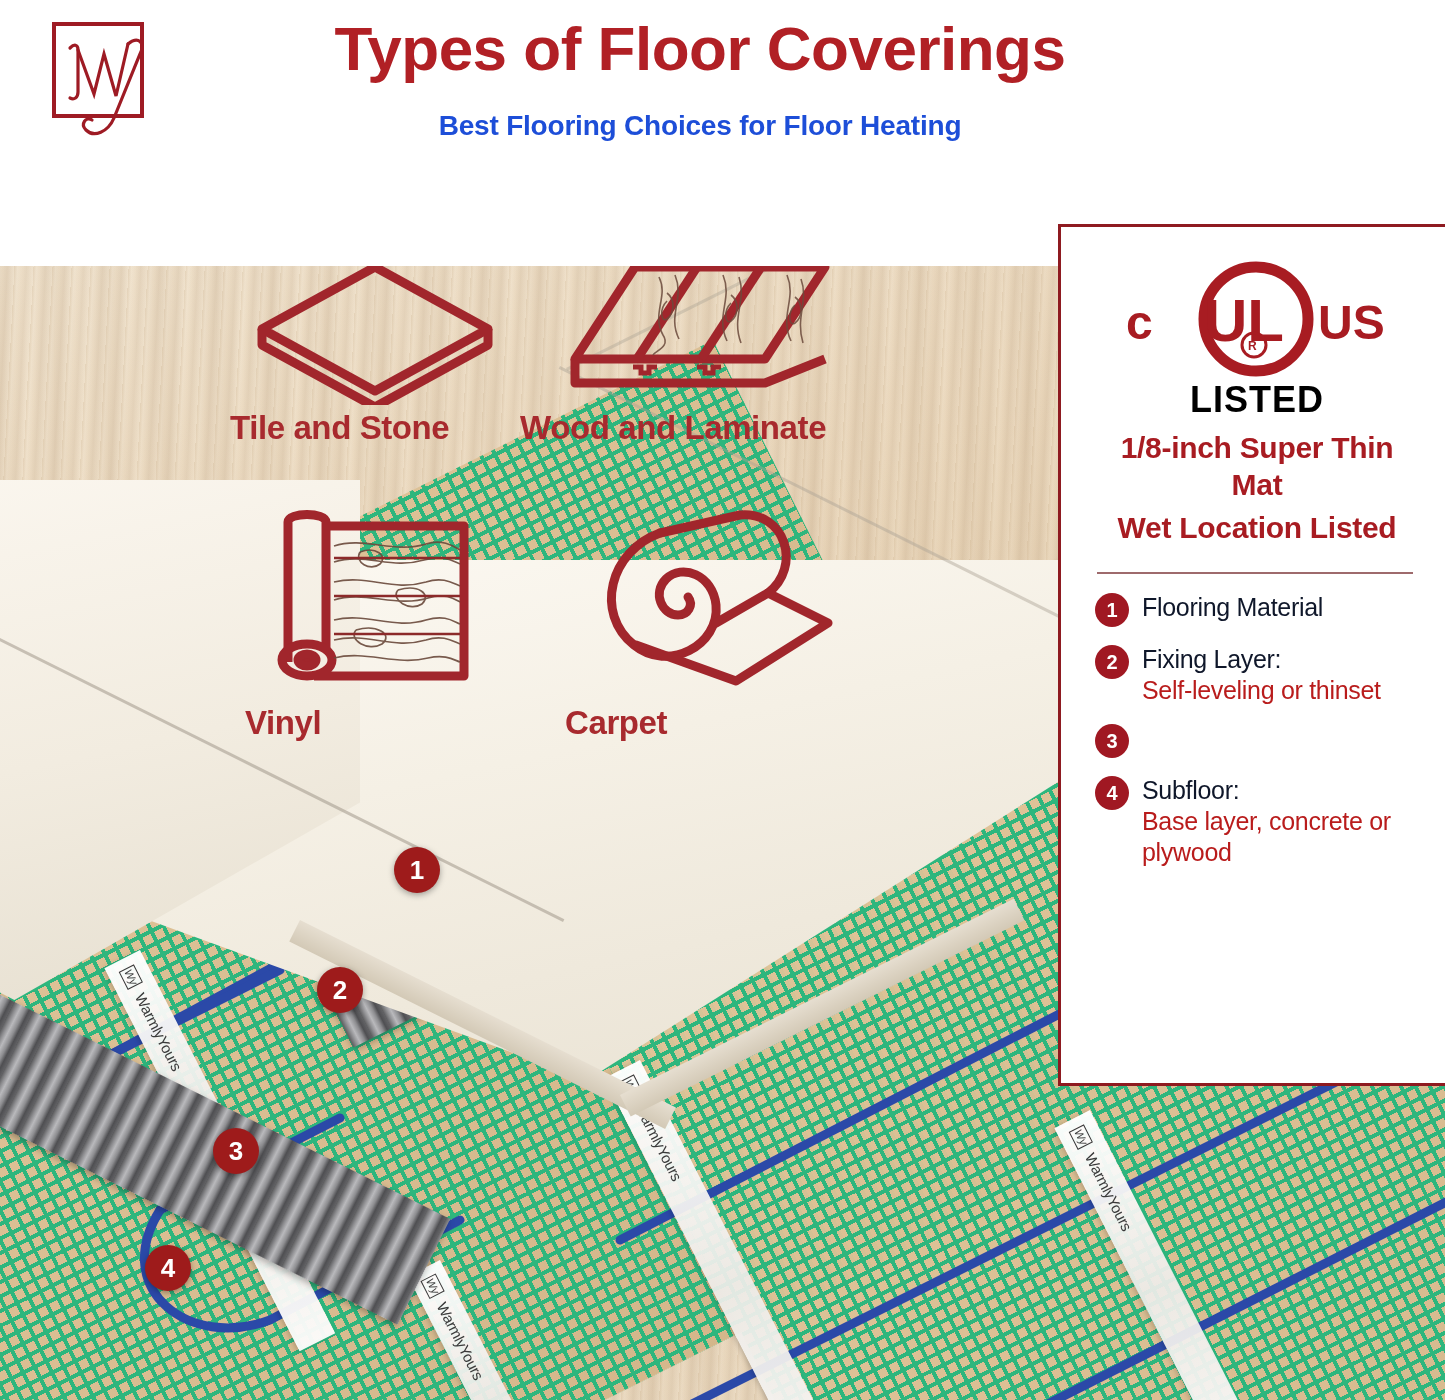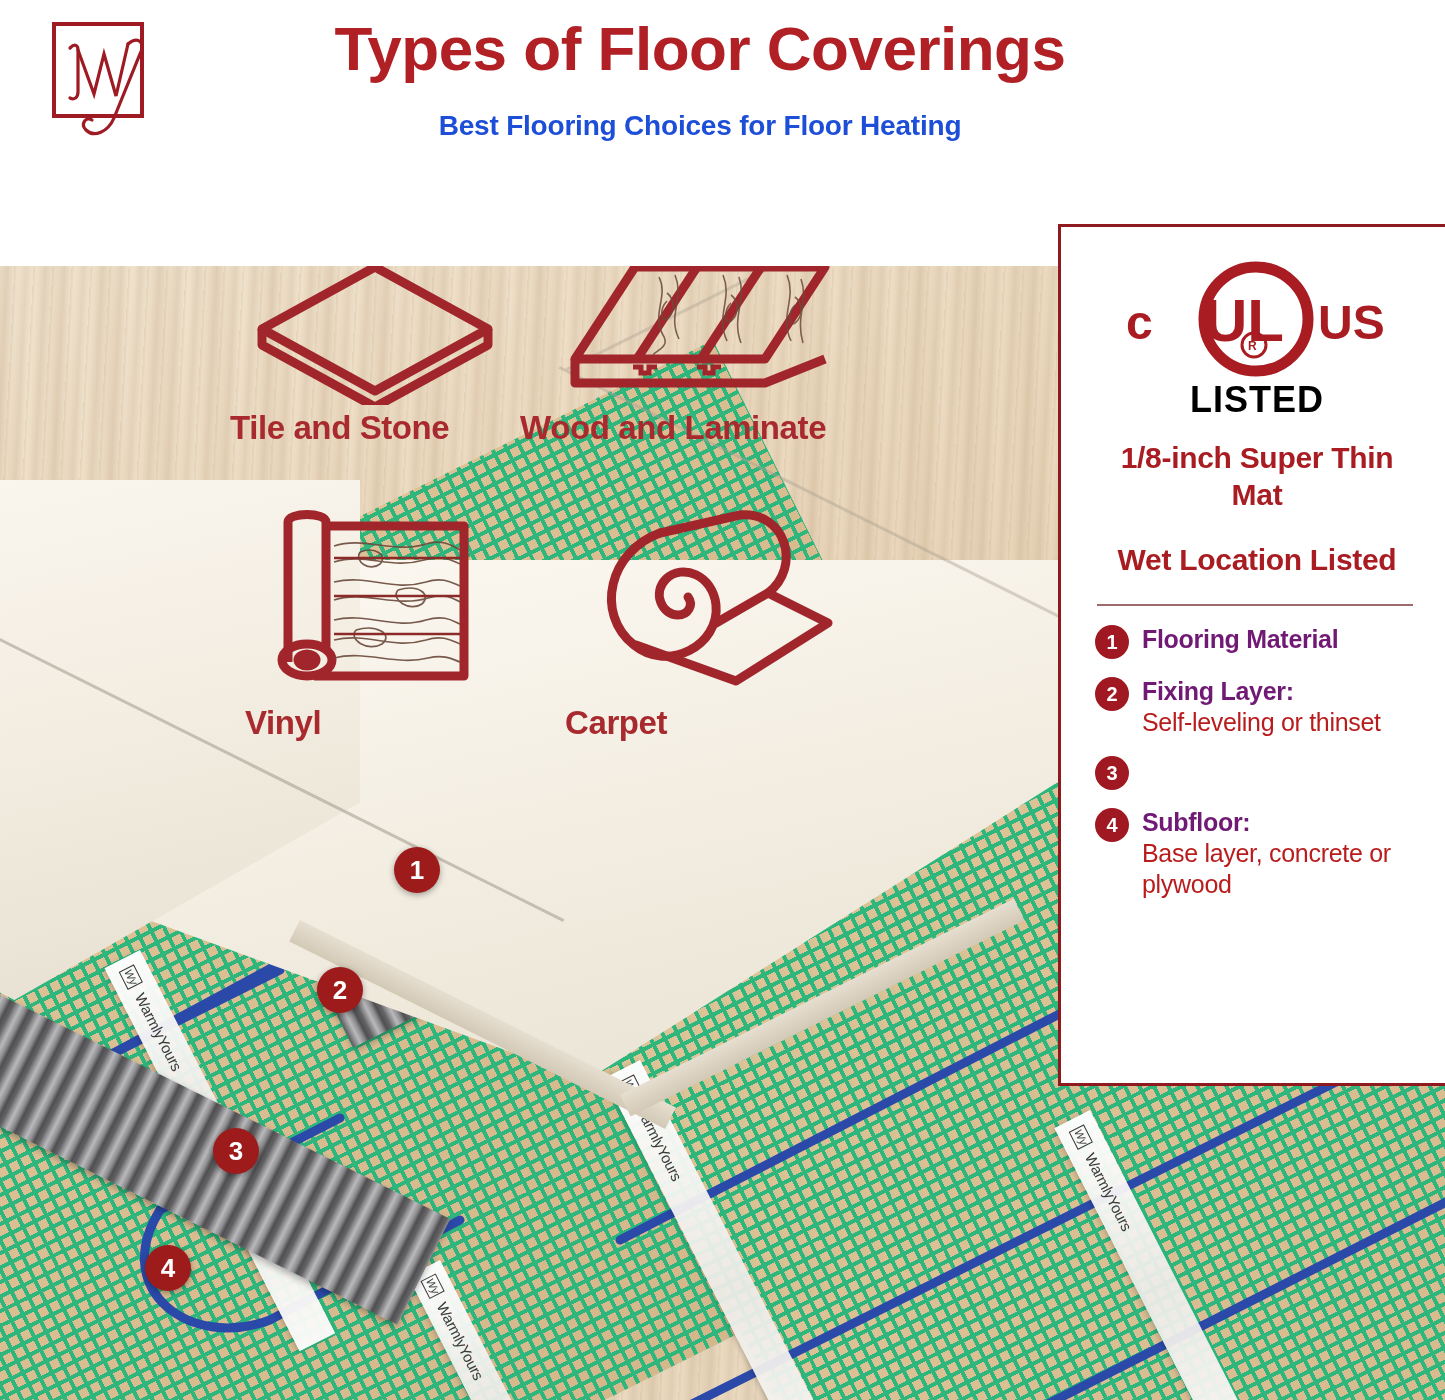--- a/index.html
+++ b/index.html
@@ -88,31 +88,31 @@
 
   #ul-wrap { position:relative; height:172px; margin-top:10px; }
 
   #ul-badge { position:absolute; left:50%; top:6px; transform:translateX(-50%);
       display:flex; align-items:center; justify-content:center; }
   #ul-listed { position:absolute; left:50%; top:124px; transform:translateX(-50%);
       font-size:36px; font-weight:bold; color:#000000; letter-spacing:1px;
       font-family:"Liberation Sans",sans-serif; }
 
   .panel-head { text-align:center; color:#A81C22; font-weight:bold; font-size:30px;
-      line-height:37px; margin-top:12px; letter-spacing:-0.3px; }
-  .panel-head.second { margin-top:28px; }
+      line-height:37px; margin-top:2px; letter-spacing:-0.3px; }
+  .panel-head.second { margin-top:6px; }
 
   #divider { height:2px; background:#9E6A6C; margin:26px 6px 18px 2px; }
 
   .legend-item { display:flex; align-items:flex-start; gap:13px; margin-bottom:17px; }
   .legend-num { flex:none; width:34px; height:34px; border-radius:50%; background:#A01822;
       color:#fff; font-weight:bold; font-size:20px; display:flex; align-items:center;
       justify-content:center; margin-top:1px; }
   .legend-txt { flex:1; }
-  .legend-title { color:#701a75; font-weight:bold; font-size:25px; line-height:31px;
+  .legend-title { color:#0f172a; font-weight:normal; font-size:25px; line-height:31px;
       letter-spacing:-0.3px; }
   .legend-sub { color:#b91c1c; font-size:25px; line-height:31px; letter-spacing:-0.3px; }
 
   
   #types { position:absolute; left:190px; top:255px; width:760px; height:470px; z-index:30; }
   .type-cell { position:absolute; }
   .type-label { color:#A82A2E; font-weight:bold; font-size:33px; letter-spacing:-0.4px;
       margin-top:4px; white-space:nowrap; }
 
   

